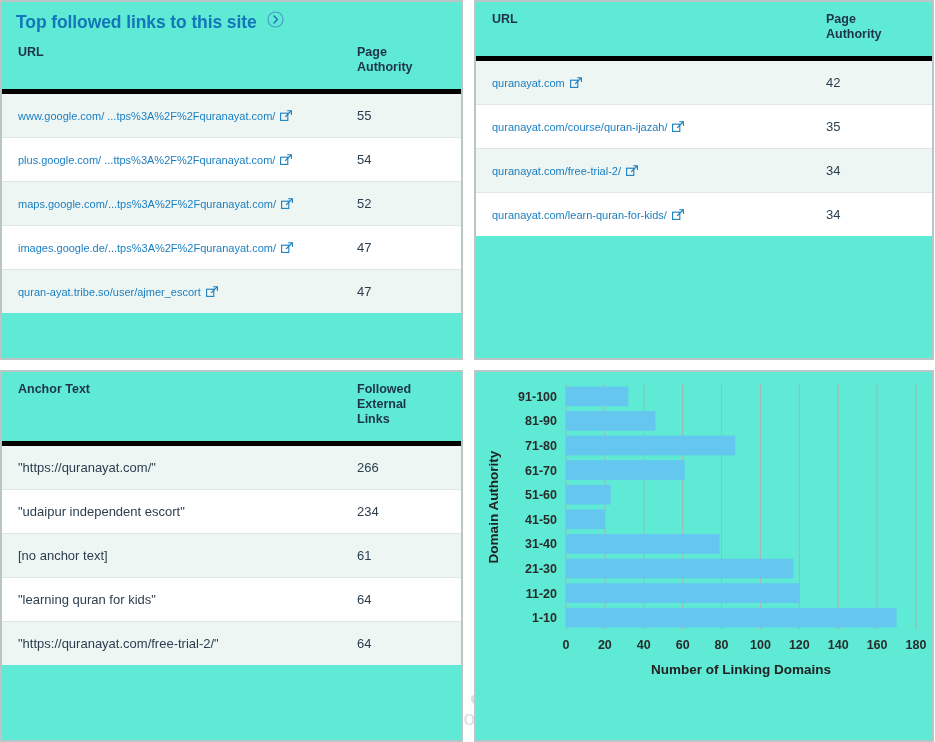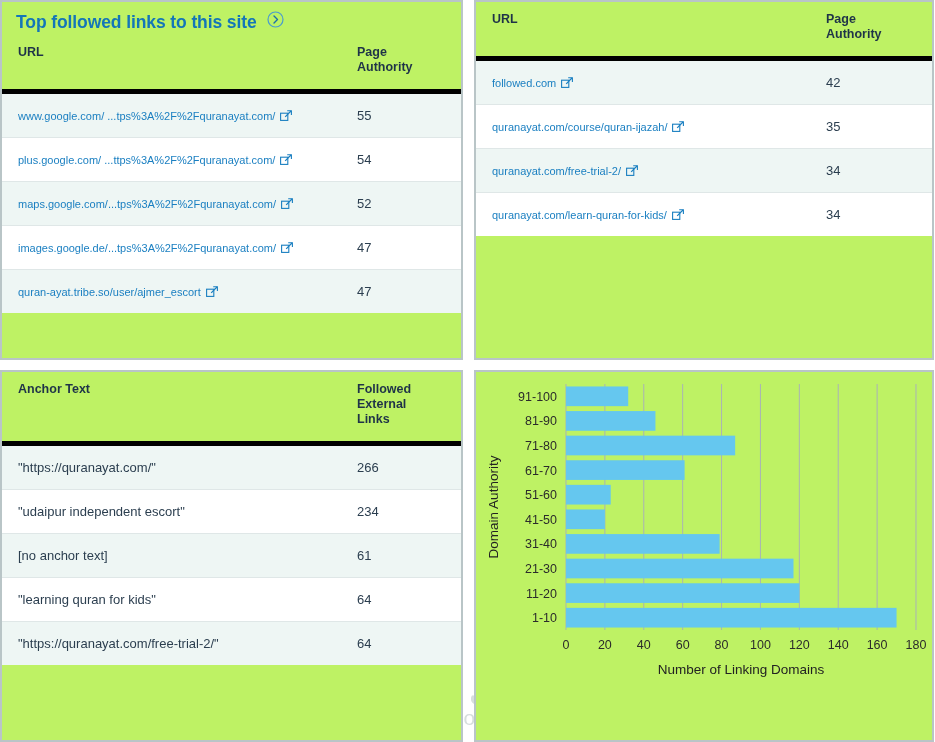--- a/index.html
+++ b/index.html
@@ -36,21 +36,21 @@
     letter-spacing: 1px;
   }
   .watermark .wm-en {
     font-size: 21px; line-height: 24px; letter-spacing: 1px;
   }
 
   
   .panel {
     position: relative;
     border: 2px solid #b9c5c7;
-    background: #bef264;
+    background: #5eead4;
     z-index: 1;
     overflow: hidden;
   }
   .panel-head {
     padding: 10px 14px 2px 14px;
   }
   .panel-title {
     display: inline-block;
     font-size: 17.5px;
     font-weight: bold;
@@ -109,20 +109,21 @@
   
   .links-panel  .th-url,  .links-panel  .cell-url  { width: 355px; }
   .pages-panel  .th-url,  .pages-panel  .cell-url  { width: 350px; }
   .anchor-panel .th-url,  .anchor-panel .cell-url  { width: 355px; }
 
   
   .chart-body {
     position: relative;
     width: 456px;
     height: 330px;
+    font-weight: bold;
   }
   .chart-svg { display: block; }
 </style>
 </head>
 <body>
 
 <div id="app">
 
   <div class="watermark">
     <div class="wm-ar">مستقل</div>
@@ -213,21 +214,21 @@
           <th class="th-url">URL</th>
           <th class="th-num">
             <span>Page</span><br>
             <span>Authority</span>
           </th>
         </tr>
       </thead>
       <tbody>
         <tr>
           <td class="cell-url">
-            <a class="link" href="#">followed.com</a><span class="ext-ic"><svg width="12" height="12" viewBox="0 0 12 12">
+            <a class="link" href="#">quranayat.com</a><span class="ext-ic"><svg width="12" height="12" viewBox="0 0 12 12">
                   <rect x="0.6" y="3.2" width="7.2" height="7.2" fill="none" stroke="#1a7fc1" stroke-width="1.1"></rect>
                   <path d="M5.2 6.8 L11 1" stroke="#1a7fc1" stroke-width="1.2"></path>
                   <path d="M7.2 0.8 H11.4 V5" fill="none" stroke="#1a7fc1" stroke-width="1.1"></path>
                 </svg></span>
           </td>
           <td class="cell-num">42</td>
         </tr>
         <tr>
           <td class="cell-url">
             <a class="link" href="#">quranayat.com/course/quran-ijazah/</a><span class="ext-ic"><svg width="12" height="12" viewBox="0 0 12 12">

